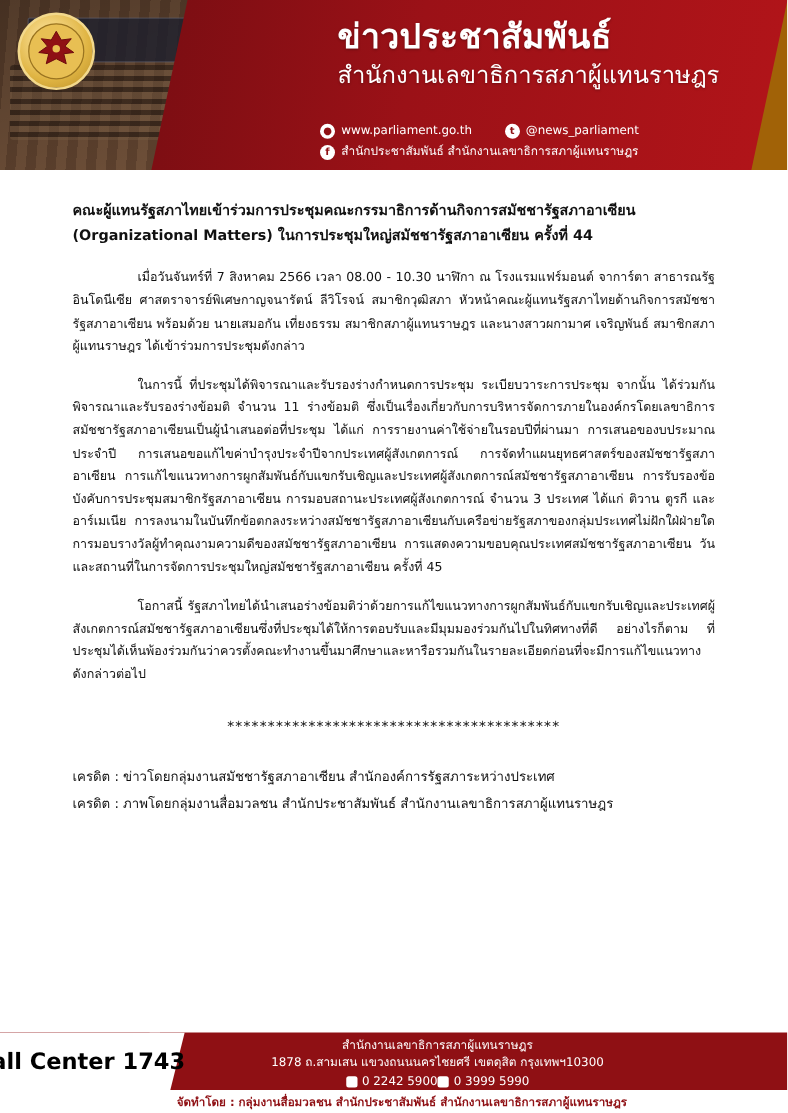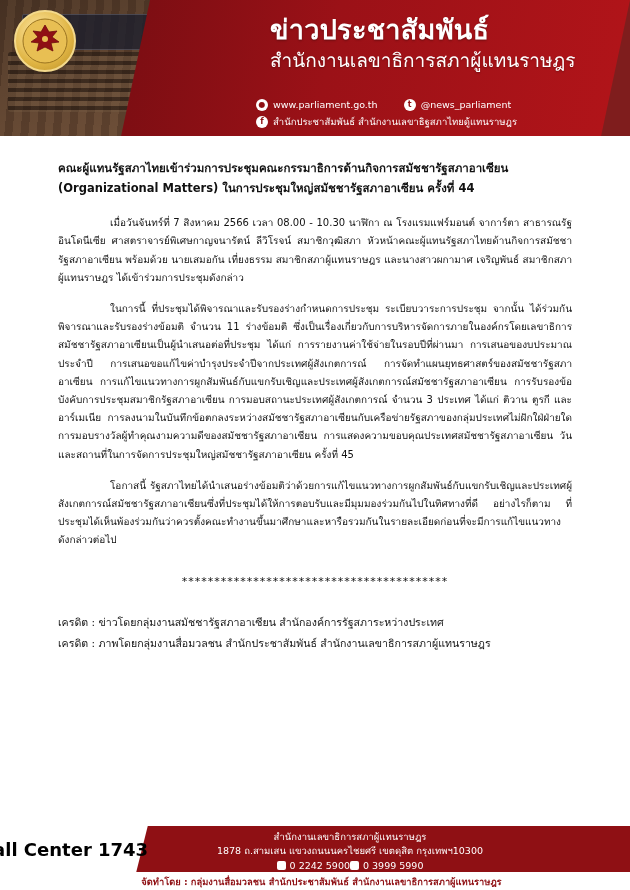--- a/index.html
+++ b/index.html
@@ -14,21 +14,21 @@
     width: 630px;
     height: 890px;
     overflow: hidden;
     background: #fff;
   }
 
   
   .header {
     position: relative;
     height: 136px;
-    background: #7f1d1d;
+    background: #a16207;
     overflow: hidden;
   }
   .header-photo {
     position: absolute;
     left: 0; top: 0;
     width: 178px; height: 136px;
     background:
       linear-gradient(160deg, rgba(0,0,0,0.35), rgba(0,0,0,0.1)),
       repeating-linear-gradient(95deg, #6a4a34 0px, #6a4a34 8px, #7d5a40 8px, #7d5a40 16px),
       #5d3f2c;
@@ -255,21 +255,21 @@
     <div class="header-contacts">
       <div class="contact-row">
         <span class="cicon">●</span>
         <span>www.parliament.go.th</span>
         <span class="contact-gap"></span>
         <span class="cicon">t</span>
         <span>@news_parliament</span>
       </div>
       <div class="contact-row">
         <span class="cicon">f</span>
-        <span>สำนักประชาสัมพันธ์ สำนักงานเลขาธิฐสภาไทยดู้แทนราษฎร</span>
+        <span>สำนักประชาสัมพันธ์ สำนักงานเลขาธิการสภาผู้แทนราษฎร</span>
       </div>
     </div>
   </div>
 
   <div class="content">
     <div class="doc-title">คณะผู้แทนรัฐสภาไทยเข้าร่วมการประชุมคณะกรรมาธิการด้านกิจการสมัชชารัฐสภาอาเซียน (Organizational Matters) ในการประชุมใหญ่สมัชชารัฐสภาอาเซียน ครั้งที่ 44</div>
 
     <p class="para first">เมื่อวันจันทร์ที่ 7 สิงหาคม 2566 เวลา 08.00 - 10.30 นาฬิกา ณ โรงแรมแฟร์มอนต์ จาการ์ตา สาธารณรัฐอินโดนีเซีย ศาสตราจารย์พิเศษกาญจนารัตน์ ลีวิโรจน์ สมาชิกวุฒิสภา หัวหน้าคณะผู้แทนรัฐสภาไทยด้านกิจการสมัชชารัฐสภาอาเซียน พร้อมด้วย นายเสมอกัน เที่ยงธรรม สมาชิกสภาผู้แทนราษฎร และนางสาวผกามาศ เจริญพันธ์ สมาชิกสภาผู้แทนราษฎร ได้เข้าร่วมการประชุมดังกล่าว</p>
     <p class="para">ในการนี้ ที่ประชุมได้พิจารณาและรับรองร่างกำหนดการประชุม ระเบียบวาระการประชุม จากนั้น ได้ร่วมกันพิจารณาและรับรองร่างข้อมติ จำนวน 11 ร่างข้อมติ ซึ่งเป็นเรื่องเกี่ยวกับการบริหารจัดการภายในองค์กรโดยเลขาธิการสมัชชารัฐสภาอาเซียนเป็นผู้นำเสนอต่อที่ประชุม ได้แก่ การรายงานค่าใช้จ่ายในรอบปีที่ผ่านมา การเสนอของบประมาณประจำปี การเสนอขอแก้ไขค่าบำรุงประจำปีจากประเทศผู้สังเกตการณ์ การจัดทำแผนยุทธศาสตร์ของสมัชชารัฐสภาอาเซียน การแก้ไขแนวทางการผูกสัมพันธ์กับแขกรับเชิญและประเทศผู้สังเกตการณ์สมัชชารัฐสภาอาเซียน การรับรองข้อบังคับการประชุมสมาชิกรัฐสภาอาเซียน การมอบสถานะประเทศผู้สังเกตการณ์ จำนวน 3 ประเทศ ได้แก่ ติวาน ตูรกี และอาร์เมเนีย การลงนามในบันทึกข้อตกลงระหว่างสมัชชารัฐสภาอาเซียนกับเครือข่ายรัฐสภาของกลุ่มประเทศไม่ฝักใฝ่ฝ่ายใด การมอบรางวัลผู้ทำคุณงามความดีของสมัชชารัฐสภาอาเซียน การแสดงความขอบคุณประเทศสมัชชารัฐสภาอาเซียน วันและสถานที่ในการจัดการประชุมใหญ่สมัชชารัฐสภาอาเซียน ครั้งที่ 45</p>
     <p class="para">โอกาสนี้ รัฐสภาไทยได้นำเสนอร่างข้อมติว่าด้วยการแก้ไขแนวทางการผูกสัมพันธ์กับแขกรับเชิญและประเทศผู้สังเกตการณ์สมัชชารัฐสภาอาเซียนซึ่งที่ประชุมได้ให้การตอบรับและมีมุมมองร่วมกันไปในทิศทางที่ดี อย่างไรก็ตาม ที่ประชุมได้เห็นพ้องร่วมกันว่าควรตั้งคณะทำงานขึ้นมาศึกษาและหารือรวมกันในรายละเอียดก่อนที่จะมีการแก้ไขแนวทางดังกล่าวต่อไป</p>

